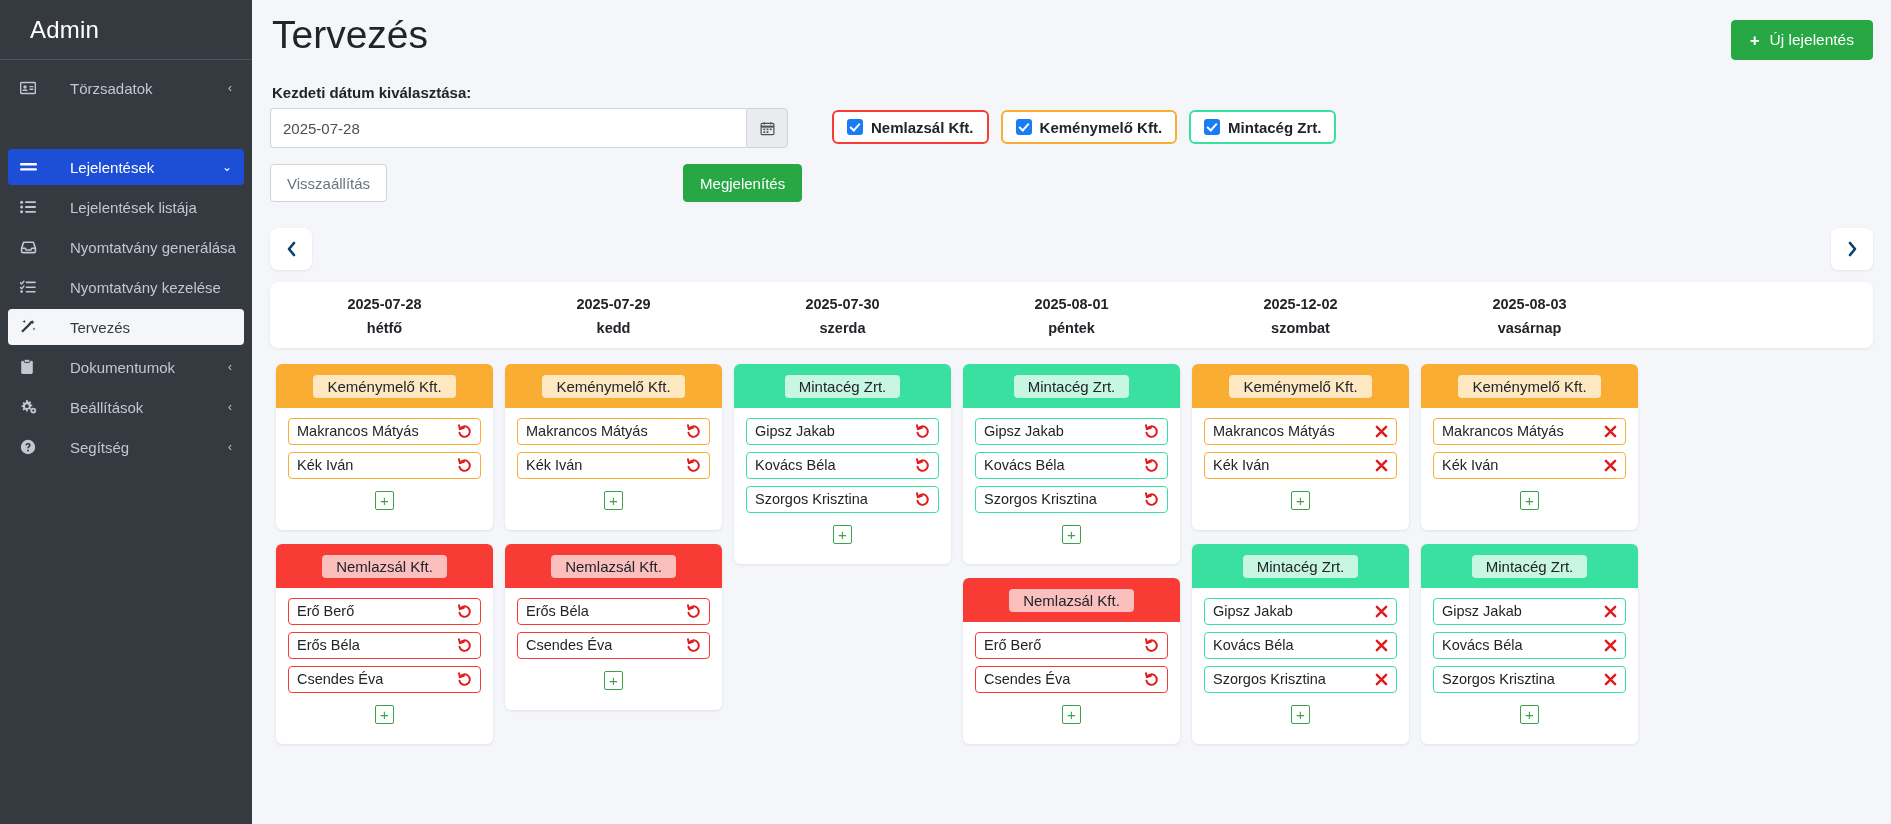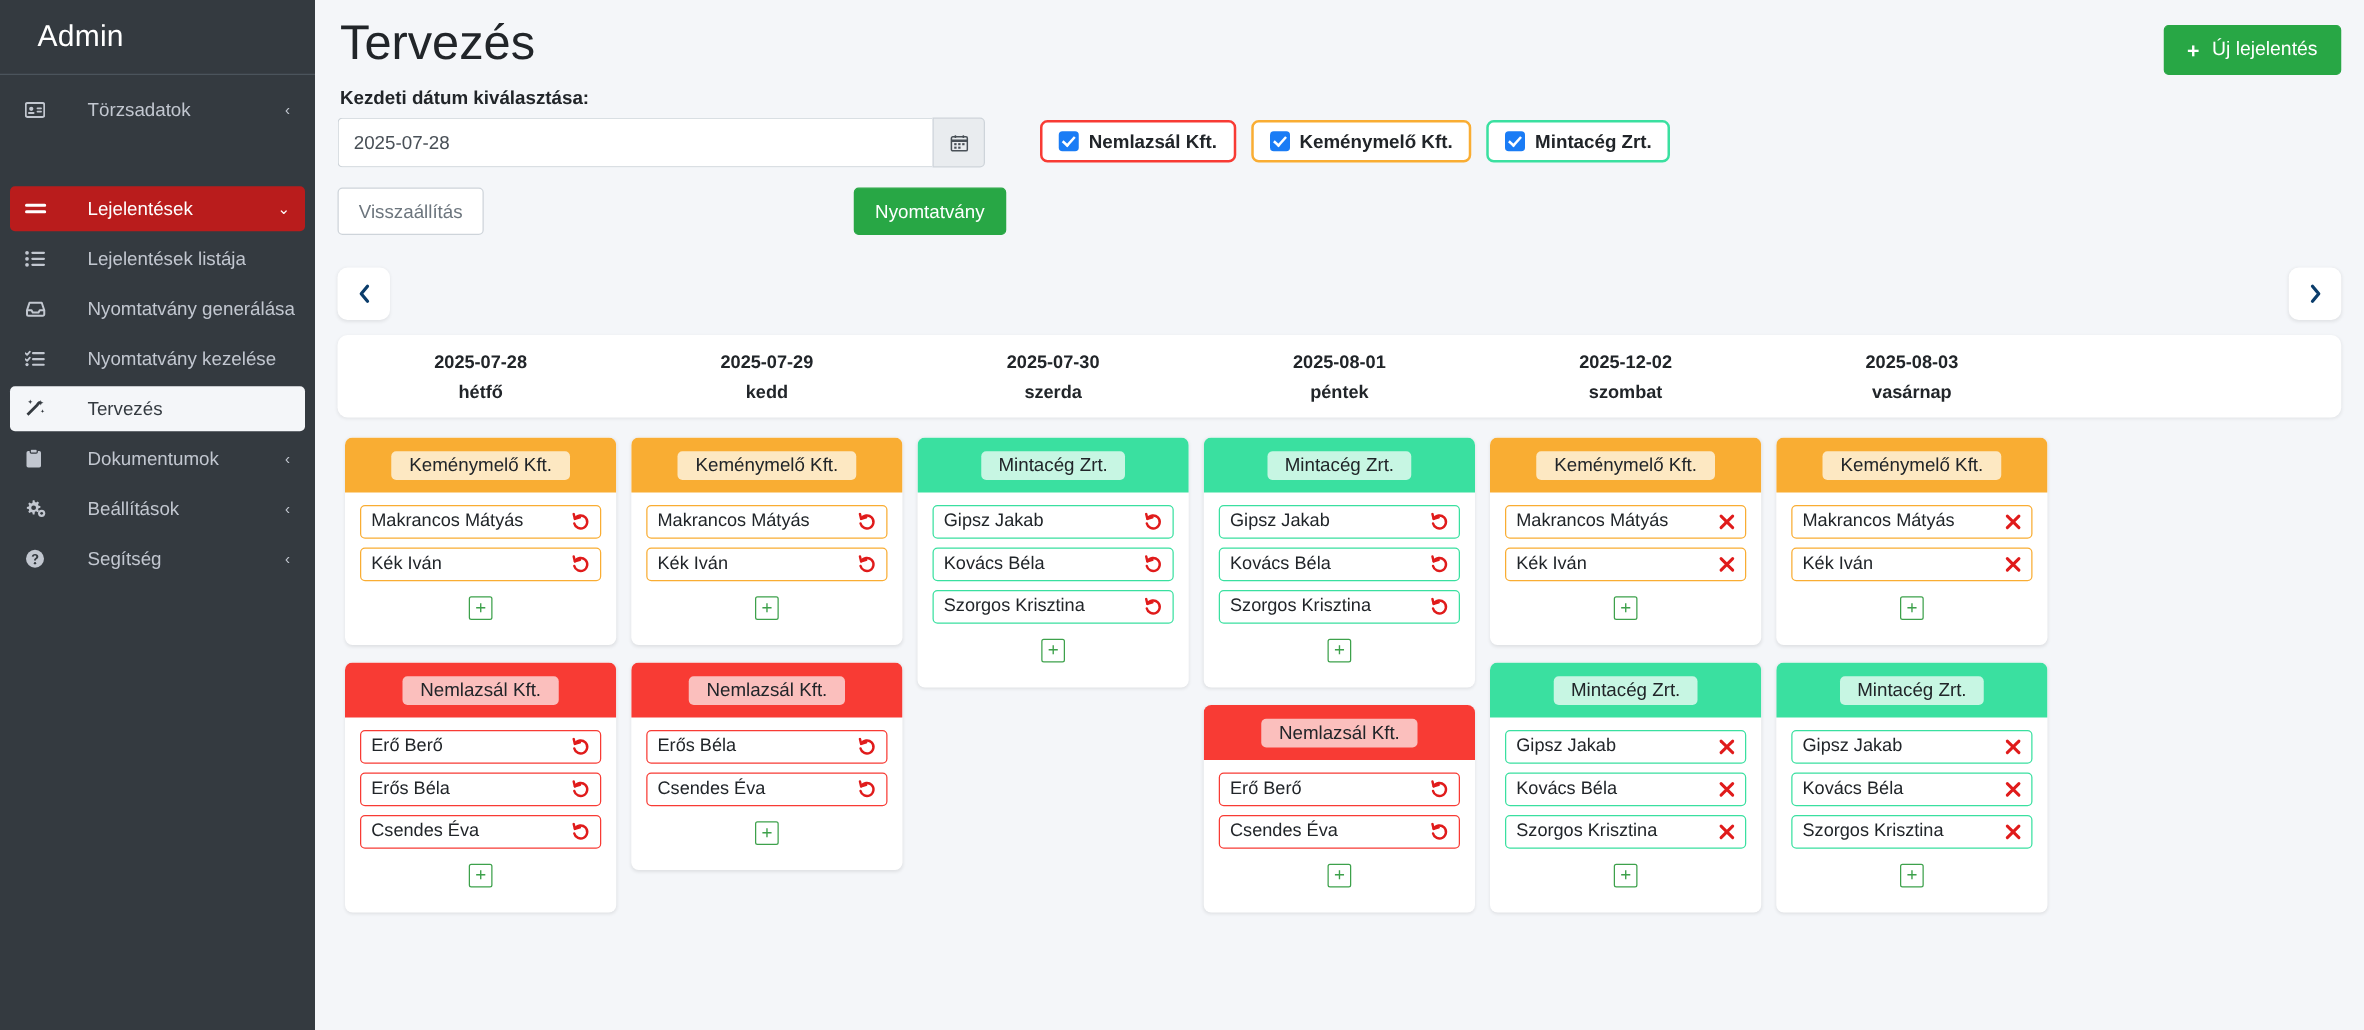--- a/index.html
+++ b/index.html
@@ -52,21 +52,21 @@
     font-size: 14px;
     color: #c2c7d0;
   }
   .nav-item .ico svg { display: block; }
   .nav-item .lbl { flex: 1; }
   .nav-item .arrow {
     font-size: 12px; color: #c2c7d0; margin-left: 8px;
     line-height: 1;
   }
   .nav-item.active {
-    background: #b91c1c; color: #fff; margin-top: 43px;
+    background: #1d4ed8; color: #fff; margin-top: 43px;
   }
   .nav-item.active .ico, .nav-item.active .arrow { color: #fff; }
   .nav-item.current {
     background: #f4f6f9; color: #343a40;
   }
   .nav-item.current .ico { color: #343a40; }
 
   
   .main {
     flex: 1;
@@ -88,21 +88,21 @@
     background: #28a745; border: 1px solid #28a745; color: #fff;
     border-radius: 4px;
     padding: 0 18px;
     height: 40px;
     display: inline-flex; align-items: center; gap: 10px;
     font-size: 15.5px; cursor: pointer;
     margin-top: 8px;
   }
   .btn-new .plus { font-size: 17px; font-weight: 700; line-height: 1; }
 
-  .filter-row { display: flex; align-items: flex-start; margin-top: 10px; }
+  .filter-row { display: flex; align-items: flex-start; margin-top: 24px; }
   .date-col { width: 540px; }
   .form-label {
     font-size: 15px; font-weight: 700; color: #212529;
     display: block; margin-bottom: 7px; margin-left: 2px;
   }
   .input-group { display: flex; width: 518px; height: 40px; }
   .date-input {
     flex: 1;
     border: 1px solid #ced4da; border-right: none;
     border-radius: 4px 0 0 4px;
@@ -403,21 +403,21 @@
           </div>
           <div class="chip" style="border-color: rgb(58, 224, 160);">
             <span class="chk"></span>
             <span>Mintacég Zrt.</span>
           </div>
         </div>
     </div>
 
     <div class="action-row">
       <button class="btn-reset">Visszaállítás</button>
-      <button class="btn-show">Nyomtatvány</button>
+      <button class="btn-show">Megjelenítés</button>
     </div>
 
     <div class="cal-nav">
       <button class="nav-btn">
         <svg width="11" height="16" viewBox="0 0 11 16" fill="none" stroke="#0b3d6b" stroke-width="2.6" stroke-linecap="round" stroke-linejoin="round">
             <polyline points="8,2 3,8 8,14"></polyline>
           </svg>
       </button>
       <button class="nav-btn">
         <svg width="11" height="16" viewBox="0 0 11 16" fill="none" stroke="#0b3d6b" stroke-width="2.6" stroke-linecap="round" stroke-linejoin="round">

